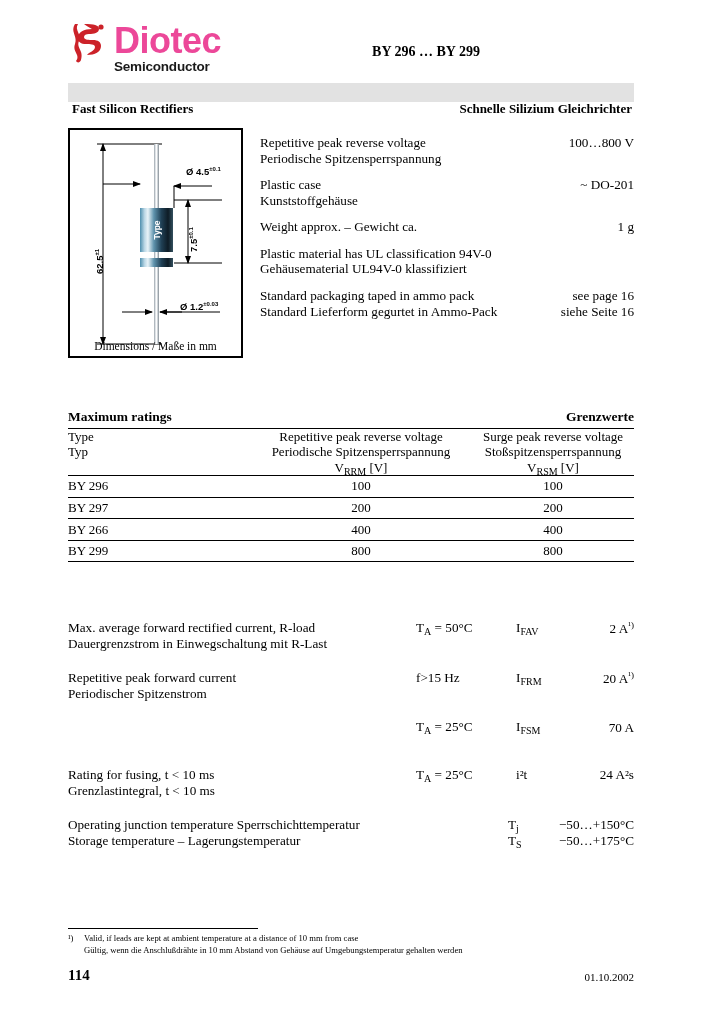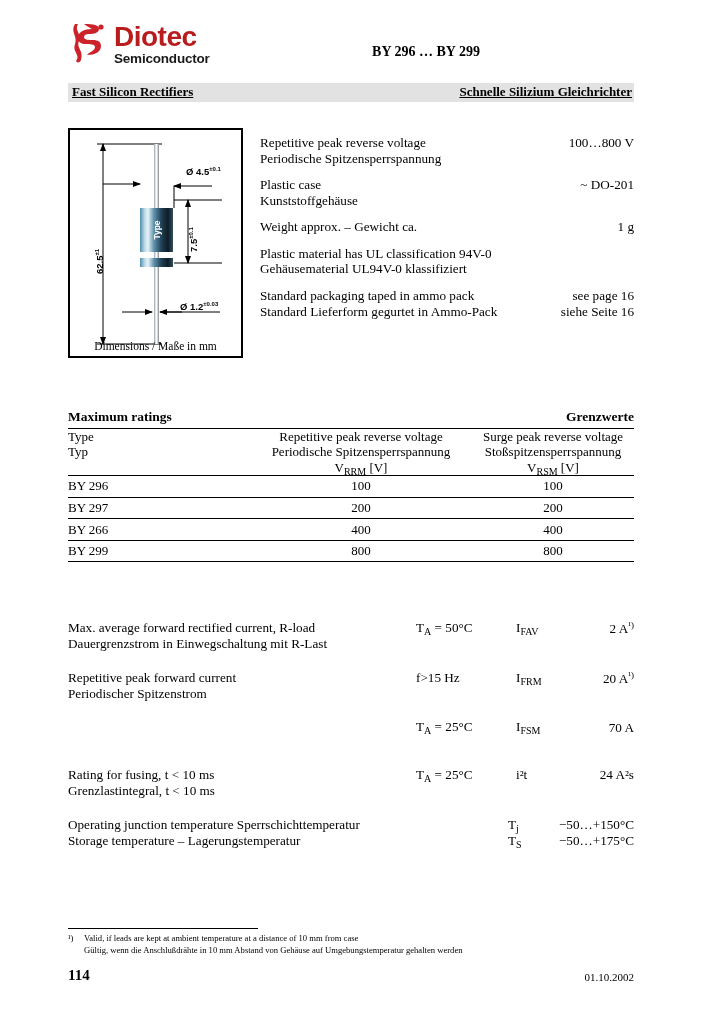--- a/index.html
+++ b/index.html
@@ -41,23 +41,23 @@
   .logo-mark svg { display: block; }
   .logo-text {
     display: flex;
     flex-direction: column;
     line-height: 1;
     padding-top: 1px;
   }
   .logo-name {
     font-family: "Liberation Sans", sans-serif;
     font-weight: bold;
-    font-size: 28px;
+    font-size: 36px;
     letter-spacing: -0.5px;
-    color: #b91c1c;
+    color: #ec4899;
   }
   .logo-sub {
     font-family: "Liberation Sans", sans-serif;
     font-weight: bold;
     font-size: 13.5px;
     letter-spacing: -0.2px;
     color: #1a1a1a;
     margin-top: 1px;
   }
   .part-range {
@@ -76,24 +76,23 @@
     width: 566px; height: 19px;
     background: #e2e2e2;
   }
   .title-band .tb-inner {
     position: relative;
     width: 100%;
     height: 100%;
   }
   .tb-left, .tb-right {
     position: absolute;
-    top: 1px;
+    top: 18px;
     font-weight: bold;
     font-size: 13px;
-    text-decoration: underline;
     white-space: nowrap;
   }
   .tb-left { left: 4px; }
   .tb-right { right: 2px; }
 
   
   .drawing {
     position: absolute;
     left: 68px; top: 128px;
     width: 175px; height: 230px;

